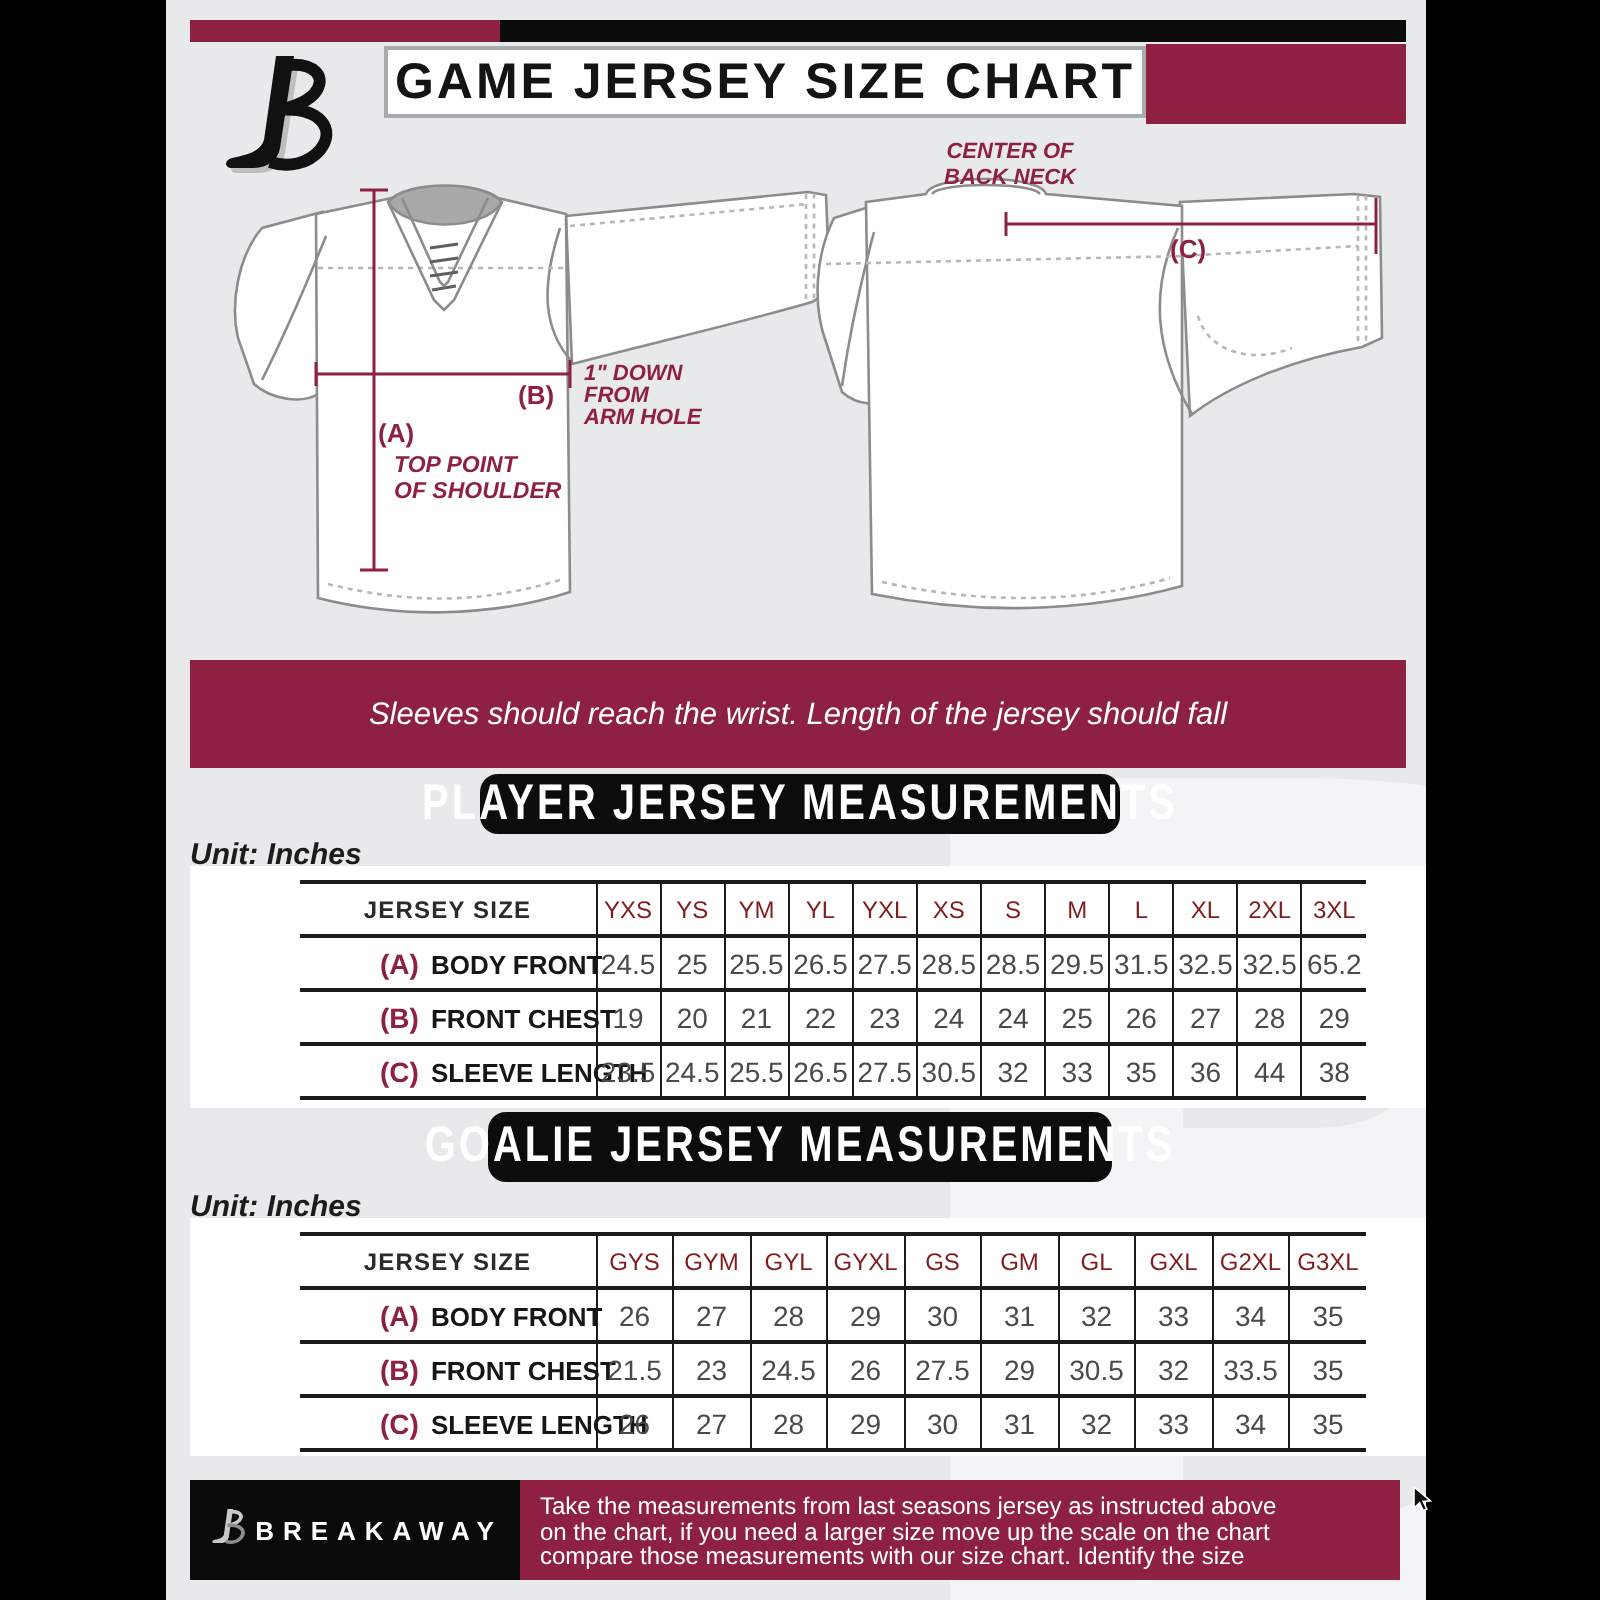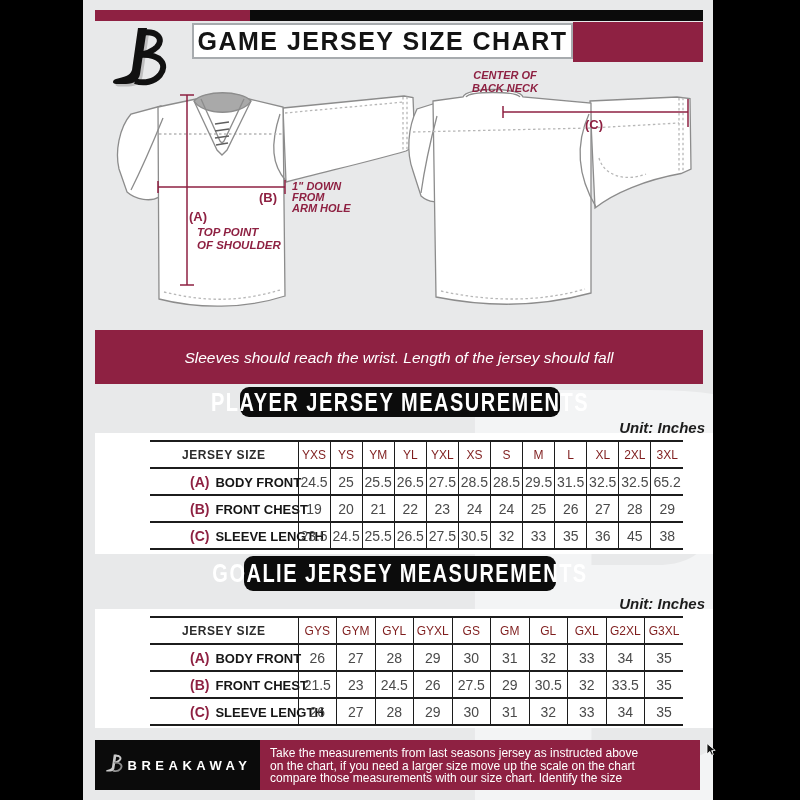--- a/index.html
+++ b/index.html
@@ -30,21 +30,21 @@
     display:flex;flex-direction:column;align-items:center;justify-content:center;font-style:italic;}
   .banner div{color:#fff;font-size:15.5px;line-height:23px;text-align:center;}
 
   .section-heading{position:absolute;background:#0c0c0c;border-radius:9px;z-index:1;
     display:flex;align-items:center;justify-content:center;}
   .section-heading span{color:#fff;font-weight:bold;font-size:20px;letter-spacing:1.5px;
     transform:scaleY(1.25);white-space:nowrap;}
   #player-heading{left:240px;top:387px;width:320px;height:30px;}
   #goalie-heading{left:244px;top:556px;width:312px;height:35px;}
 
-  .unit-label{position:absolute;left:95px;width:610px;text-align:right;z-index:1;
+  .unit-label{position:absolute;left:95px;width:610px;text-align:left;z-index:1;
     font-style:italic;font-weight:bold;font-size:15px;color:#1c1c1c;}
   #player-unit{top:419px;}
   #goalie-unit{top:595px;}
 
   .table-panel{position:absolute;left:95px;width:610px;background:#fff;z-index:1;padding-left:20px;}
   #player-panel{top:433px;height:121px;}
   #goalie-panel{top:609px;height:119px;}
 
   table.size-table{border-collapse:collapse;table-layout:fixed;width:533px;margin:7px 0 0 35px;}
   table.size-table thead tr{border-top:2.5px solid #1c1c1c;border-bottom:2.5px solid #1c1c1c;}
@@ -243,21 +243,21 @@
             <td>23.5</td>
             <td>24.5</td>
             <td>25.5</td>
             <td>26.5</td>
             <td>27.5</td>
             <td>30.5</td>
             <td>32</td>
             <td>33</td>
             <td>35</td>
             <td>36</td>
-            <td>45</td>
+            <td>44</td>
             <td>38</td>
           </tr>
         </tbody>
       </table>
   </div>
 
   <div id="goalie-heading" class="section-heading">
     <span>GOALIE JERSEY MEASUREMENTS</span>
   </div>
   <div id="goalie-unit" class="unit-label">Unit: Inches</div>

